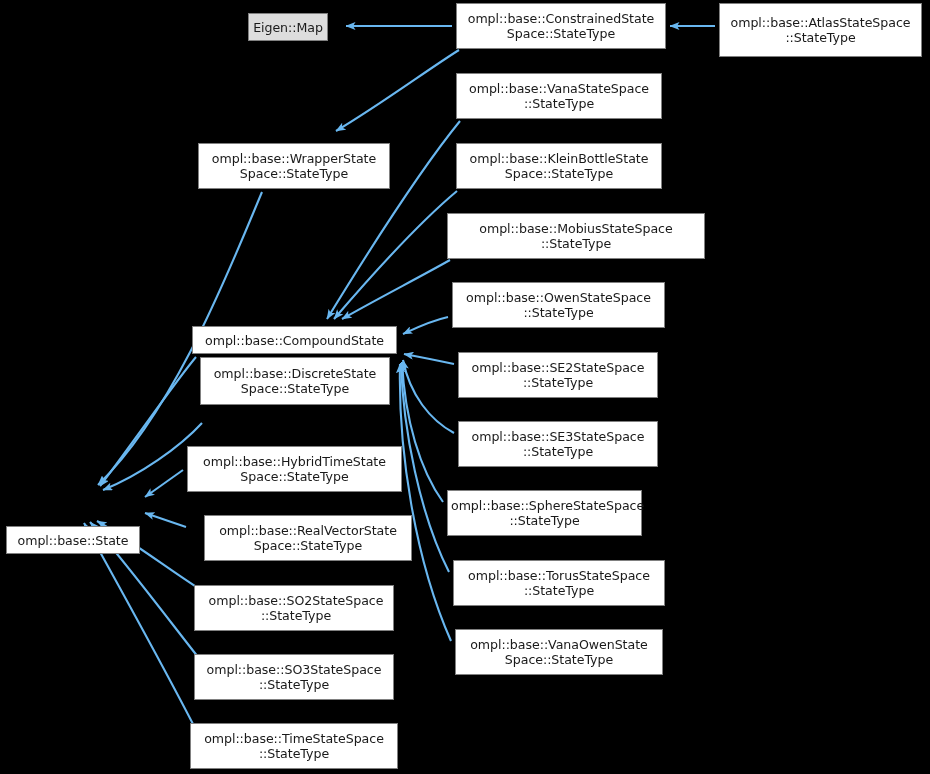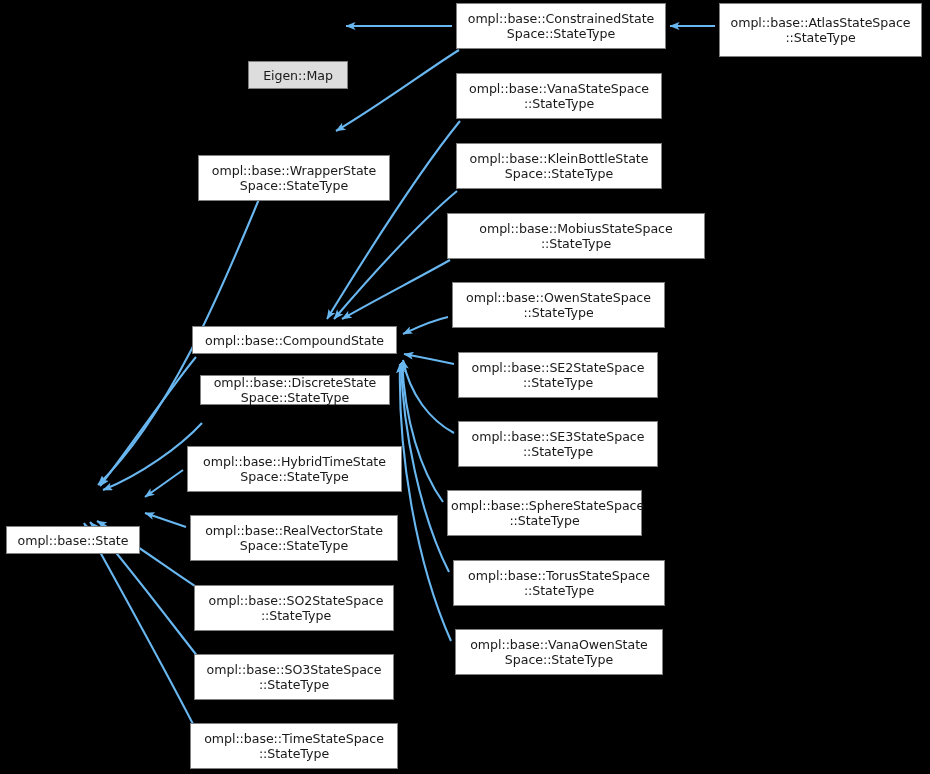--- a/index.html
+++ b/index.html
@@ -79,48 +79,48 @@
         <path d="M 202 423 C 180 447 140 475 103 490" marker-end="url(#arrowhead)" stroke="#69b7f0"></path>
         <path d="M 183 470 L 145 497" marker-end="url(#arrowhead)" stroke="#69b7f0"></path>
         <path d="M 186 527 L 145 513" marker-end="url(#arrowhead)" stroke="#69b7f0"></path>
         <path d="M 198 588 C 170 570 130 540 97 521" marker-end="url(#arrowhead)" stroke="#69b7f0"></path>
         <path d="M 198 657 C 165 615 120 555 90 522" marker-end="url(#arrowhead)" stroke="#69b7f0"></path>
         <path d="M 194 726 C 160 660 110 570 84 523" marker-end="url(#arrowhead)" stroke="#69b7f0"></path>
       </g>
   </svg>
 
   <div id="nodes">
-      <div class="node shaded" style="left: 248px; top: 13px; width: 100px; height: 28px; margin-top: 48px;"><span class="node-label">Eigen::Map</span></div>
+      <div class="node shaded" style="left: 248px; top: 13px; width: 80px; height: 28px;"><span class="node-label">Eigen::Map</span></div>
       <div class="node" style="left: 456px; top: 3px; width: 210px; height: 46px;"><span class="node-label">ompl::base::ConstrainedState
 Space::StateType</span></div>
       <div class="node" style="left: 719px; top: 3px; width: 203px; height: 54px;"><span class="node-label">ompl::base::AtlasStateSpace
 ::StateType</span></div>
       <div class="node" style="left: 456px; top: 73px; width: 206px; height: 46px;"><span class="node-label">ompl::base::VanaStateSpace
 ::StateType</span></div>
-      <div class="node" style="left: 198px; top: 143px; width: 192px; height: 46px; margin-top: 12px;"><span class="node-label">ompl::base::WrapperState
+      <div class="node" style="left: 198px; top: 143px; width: 192px; height: 46px;"><span class="node-label">ompl::base::WrapperState
 Space::StateType</span></div>
       <div class="node" style="left: 456px; top: 143px; width: 206px; height: 46px;"><span class="node-label">ompl::base::KleinBottleState
 Space::StateType</span></div>
       <div class="node" style="left: 447px; top: 213px; width: 258px; height: 46px;"><span class="node-label">ompl::base::MobiusStateSpace
 ::StateType</span></div>
       <div class="node" style="left: 452px; top: 282px; width: 213px; height: 46px;"><span class="node-label">ompl::base::OwenStateSpace
 ::StateType</span></div>
       <div class="node" style="left: 192px; top: 326px; width: 205px; height: 28px;"><span class="node-label">ompl::base::CompoundState</span></div>
       <div class="node" style="left: 458px; top: 352px; width: 200px; height: 46px;"><span class="node-label">ompl::base::SE2StateSpace
 ::StateType</span></div>
-      <div class="node" style="left: 200px; top: 375px; width: 190px; height: 30px;"><span class="node-label">ompl::base::DiscreteState
+      <div class="node" style="left: 200px; top: 357px; width: 190px; height: 48px;"><span class="node-label">ompl::base::DiscreteState
 Space::StateType</span></div>
       <div class="node" style="left: 458px; top: 421px; width: 200px; height: 46px;"><span class="node-label">ompl::base::SE3StateSpace
 ::StateType</span></div>
       <div class="node" style="left: 187px; top: 446px; width: 215px; height: 46px;"><span class="node-label">ompl::base::HybridTimeState
 Space::StateType</span></div>
       <div class="node" style="left: 6px; top: 490px; width: 134px; height: 28px; margin-top: 36px;"><span class="node-label">ompl::base::State</span></div>
       <div class="node" style="left: 447px; top: 490px; width: 195px; height: 46px;"><span class="node-label">ompl::base::SphereStateSpace
 ::StateType</span></div>
-      <div class="node" style="left: 190px; top: 515px; width: 208px; height: 46px;"><span class="node-label">ompl::base::RealVectorState
+      <div class="node" style="left: 204px; top: 515px; width: 208px; height: 46px;"><span class="node-label">ompl::base::RealVectorState
 Space::StateType</span></div>
       <div class="node" style="left: 453px; top: 560px; width: 212px; height: 46px;"><span class="node-label">ompl::base::TorusStateSpace
 ::StateType</span></div>
       <div class="node" style="left: 194px; top: 585px; width: 200px; height: 46px; padding-left: 7px;"><span class="node-label">ompl::base::SO2StateSpace
 ::StateType</span></div>
       <div class="node" style="left: 455px; top: 629px; width: 208px; height: 46px;"><span class="node-label">ompl::base::VanaOwenState
 Space::StateType</span></div>
       <div class="node" style="left: 194px; top: 654px; width: 200px; height: 46px;"><span class="node-label">ompl::base::SO3StateSpace
 ::StateType</span></div>
       <div class="node" style="left: 190px; top: 723px; width: 208px; height: 46px;"><span class="node-label">ompl::base::TimeStateSpace

